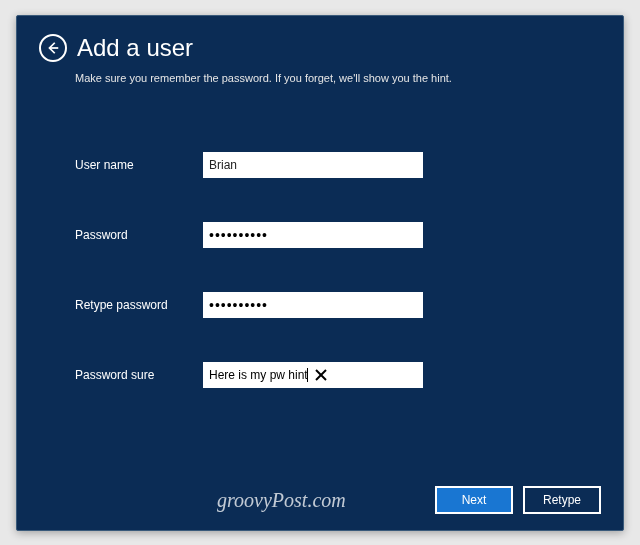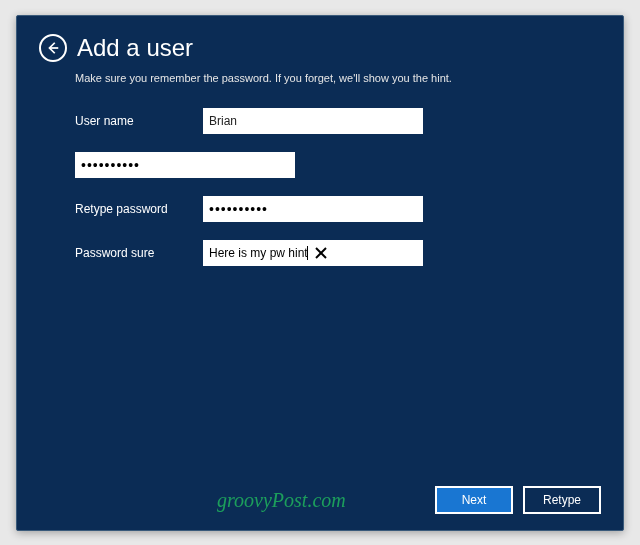--- a/index.html
+++ b/index.html
@@ -49,20 +49,21 @@
       font-size: 11px;
       color: #e6e6e6;
     }
     .form {
       padding: 6px 22px 0 58px;
     }
     .row {
       display: flex;
       align-items: center;
       margin-bottom: 18px;
+      margin-top: 44px;
     }
     .label {
       width: 128px;
       font-size: 12px;
       color: #ffffff;
     }
     .field-wrap {
       width: 220px;
       height: 26px;
       background: #ffffff;
@@ -126,21 +127,21 @@
       border: 2px solid #ffffff;
     }
     .watermark {
       position: absolute;
       bottom: 18px;
       left: 50%;
       transform: translateX(-80%);
       font-family: Georgia, serif;
       font-style: italic;
       font-size: 20px;
-      color: #22c55e;
+      color: #ffffff;
       opacity: 0.75;
       pointer-events: none;
     }
     .caret {
       display: inline-block;
       width: 1px;
       height: 14px;
       background: #000;
       vertical-align: middle;
       margin-left: -1px;
@@ -166,20 +167,21 @@
   <div class="form">
 
     <div class="row">
       <div class="label">User name</div>
       <div class="field-wrap readonly">
         <input type="text" value="Brian" style="">
       </div>
     </div>
 
     <div class="row">
+      <div class="label">Password</div>
       <div class="field-wrap">
         <span class="dots">••••••••••</span>
       </div>
     </div>
 
     <div class="row">
       <div class="label">Retype password</div>
       <div class="field-wrap">
         <span class="dots">••••••••••</span>
       </div>

